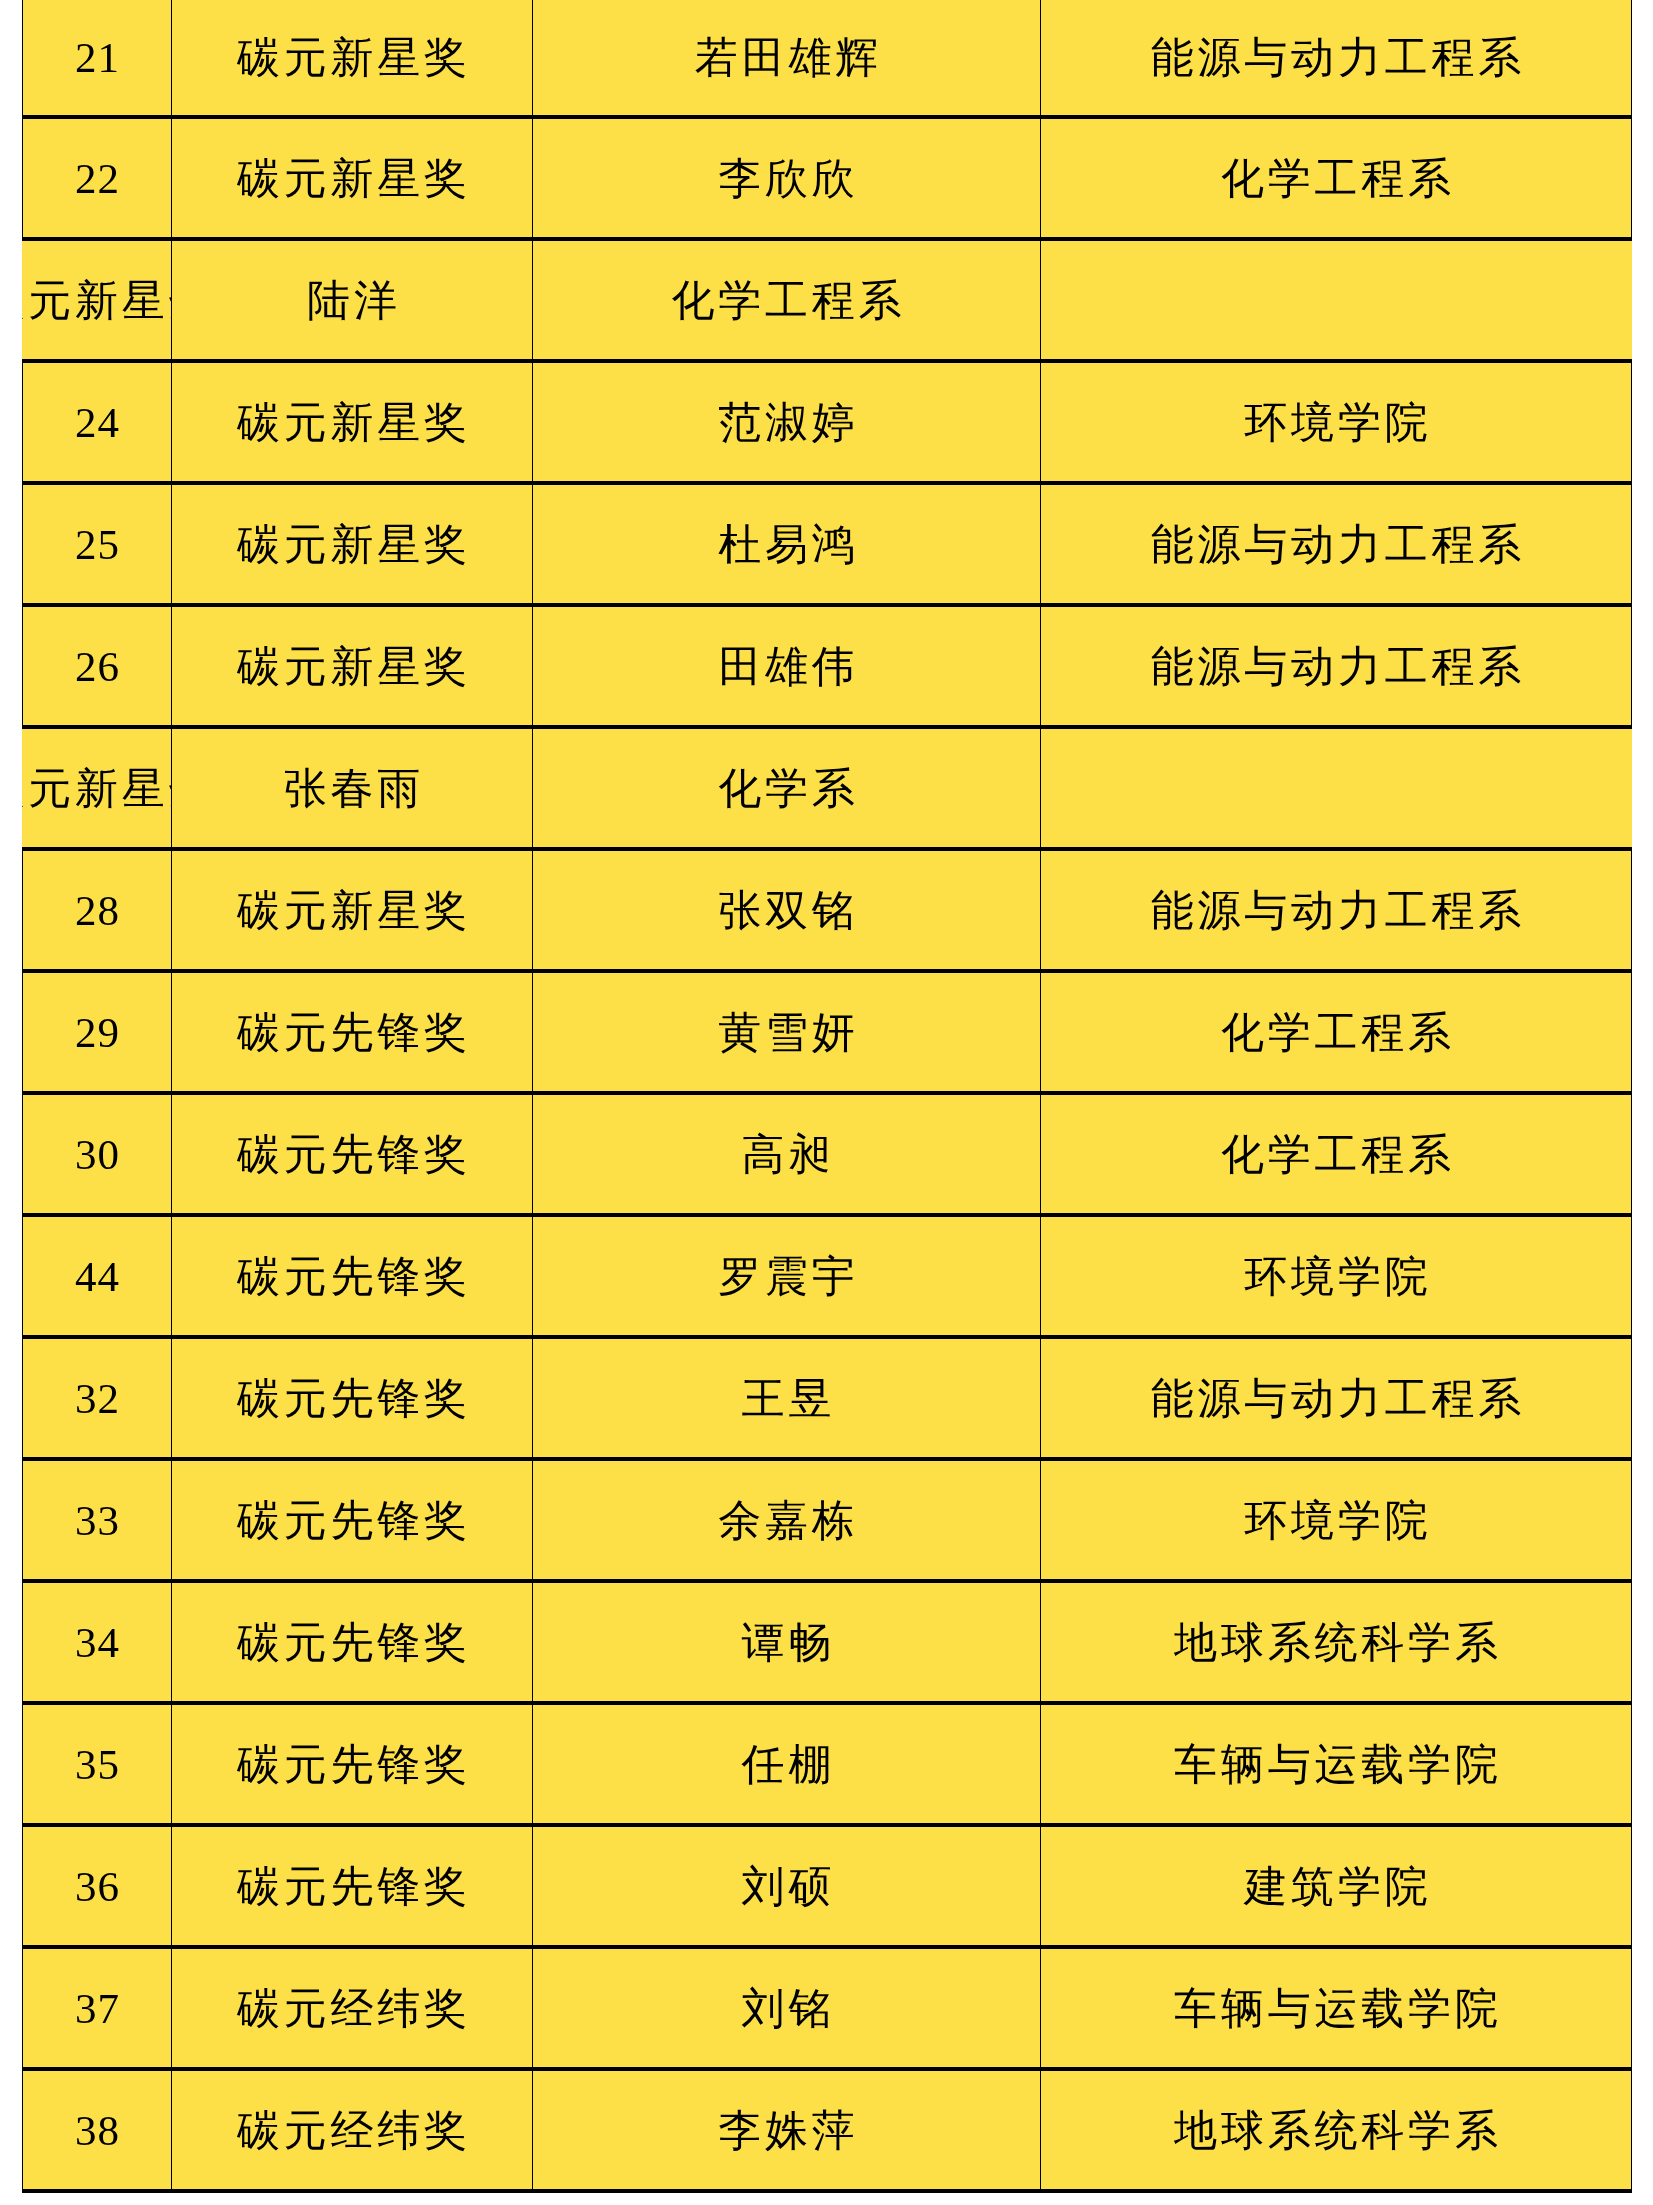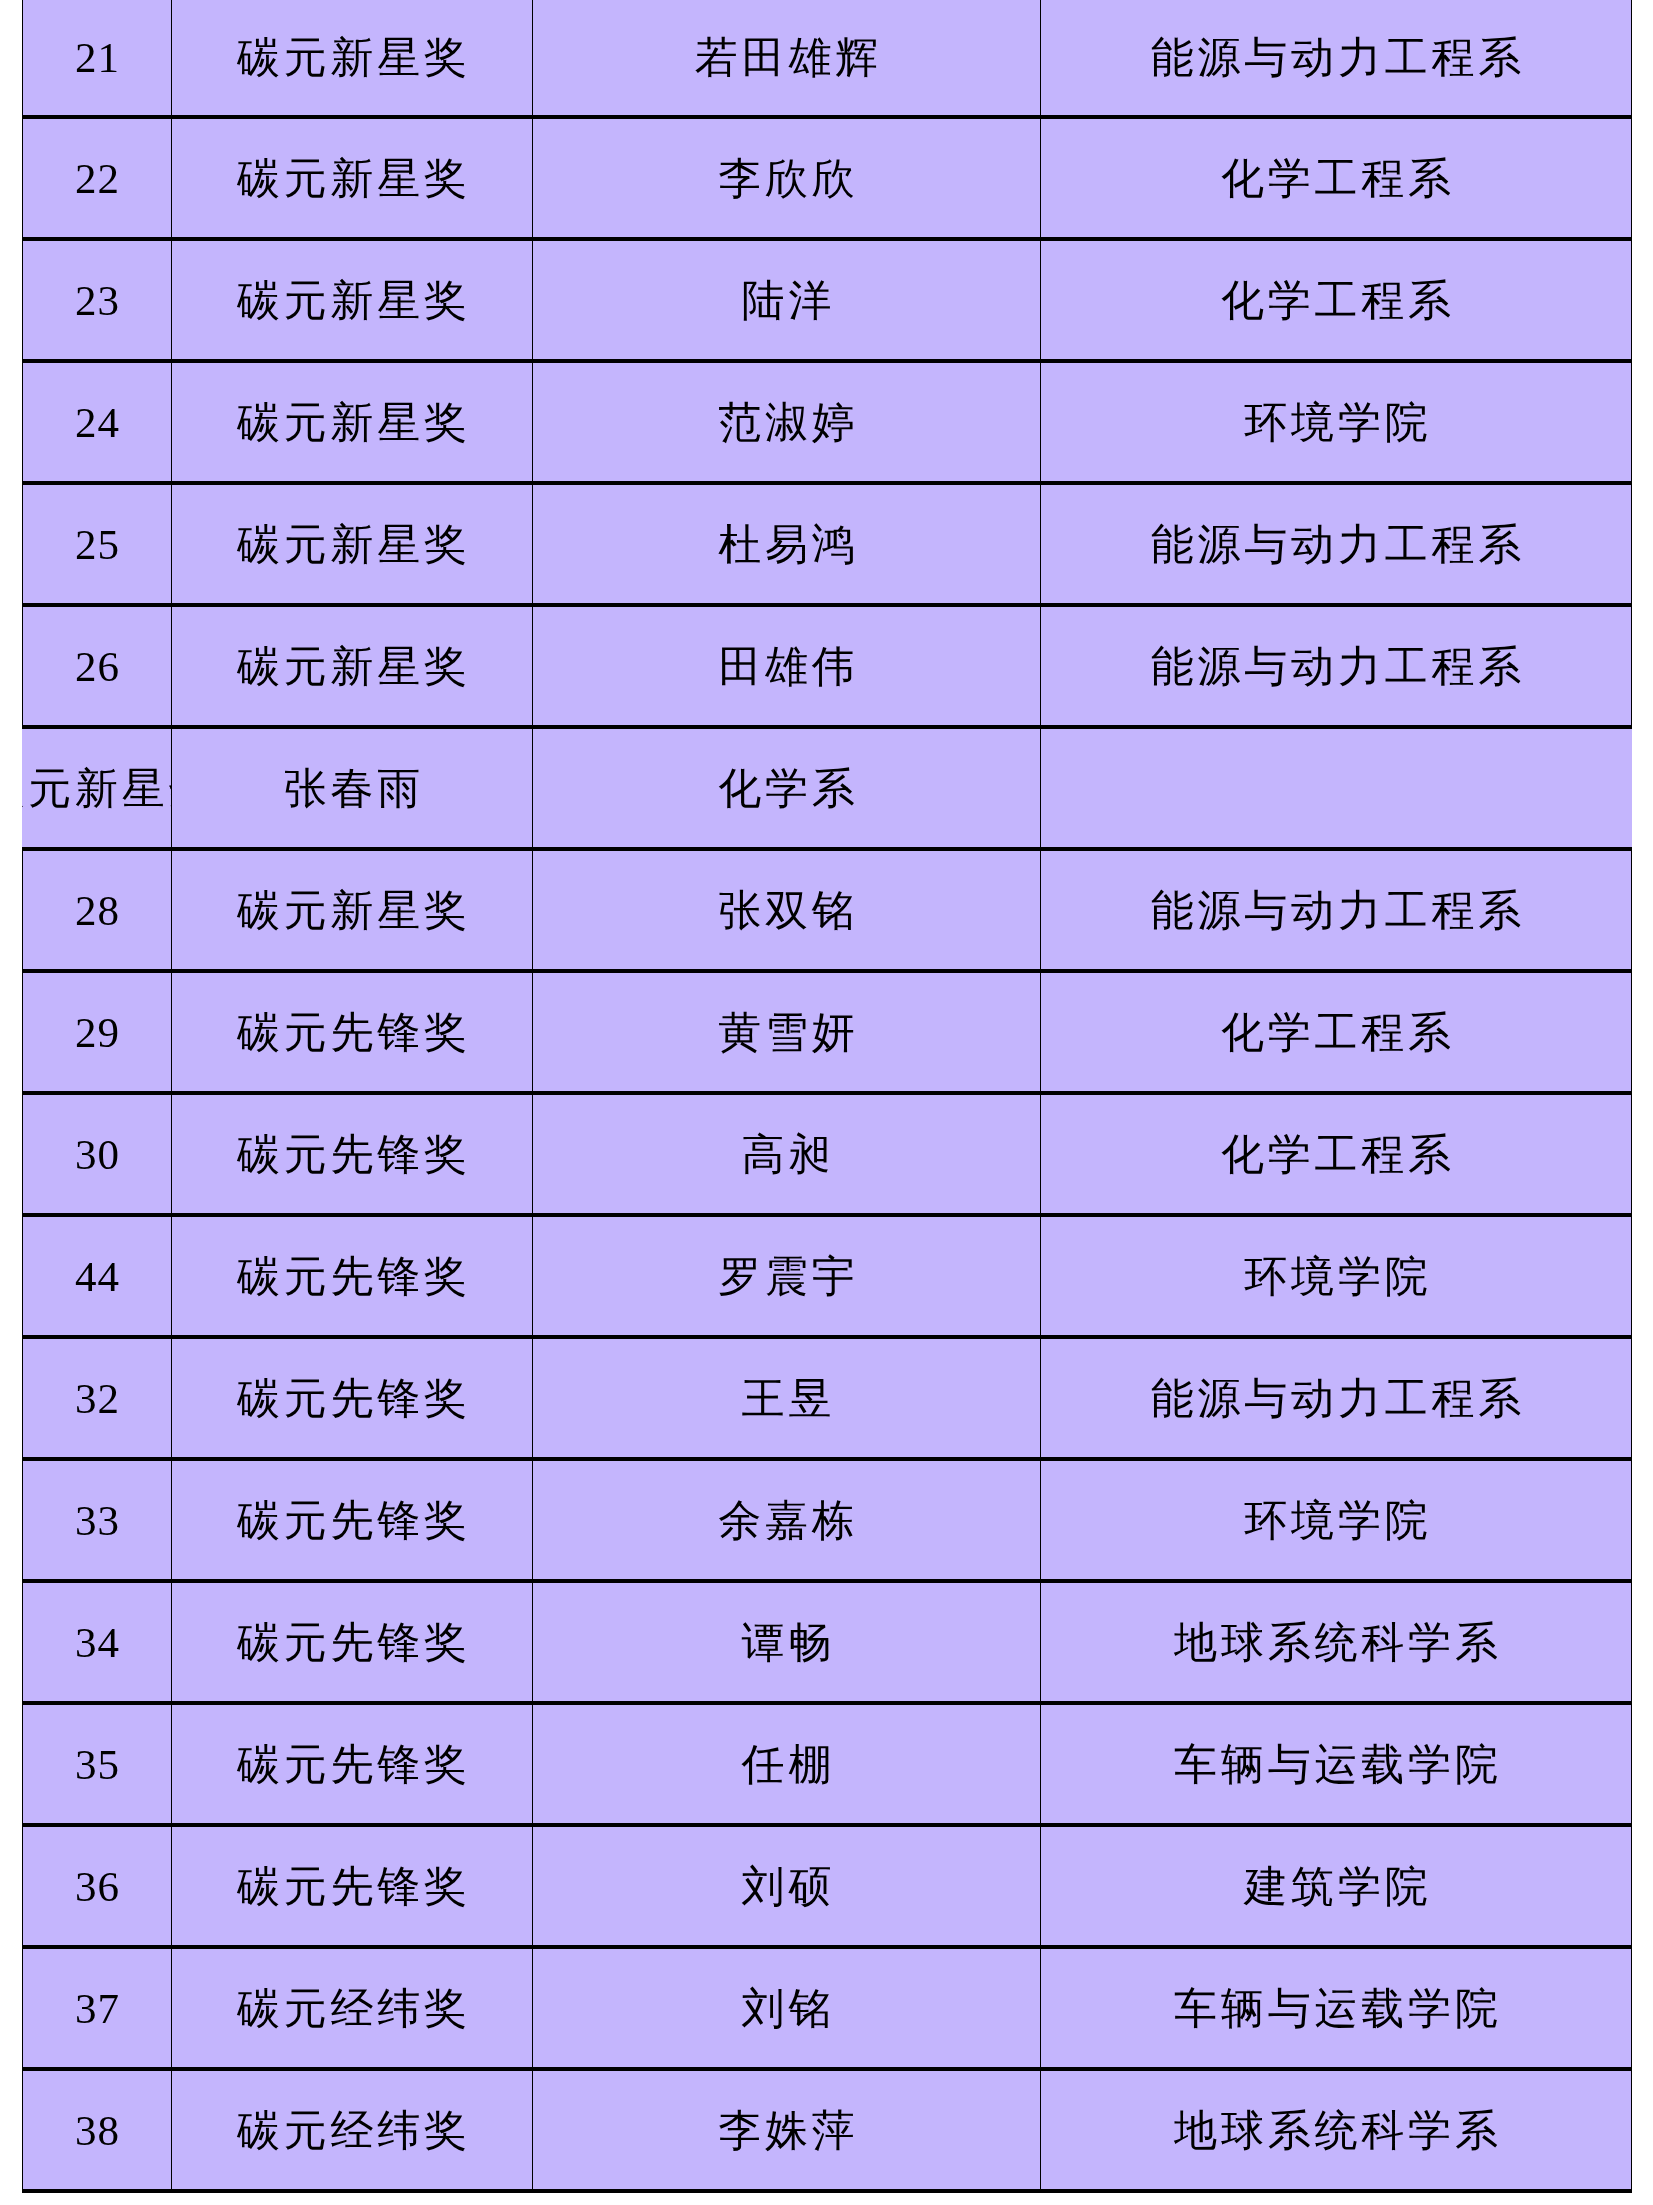--- a/index.html
+++ b/index.html
@@ -18,21 +18,21 @@
     position: absolute;
     left: 22px;
     top: 0;
   }
   .t-row {
     display: grid;
     grid-template-columns: 150px 361px 508px 591px;
     height: 122px;
     box-sizing: border-box;
     border-bottom: 4.3px solid #000000;
-    background: #c4b5fd;
+    background: #fde047;
   }
   .t-row:first-child {
     height: 119px;
   }
   .t-cell {
     display: flex;
     align-items: center;
     justify-content: center;
     box-sizing: border-box;
     border-right: 1.9px solid #000000;
@@ -59,21 +59,20 @@
     <div class="t-cell col-name">若田雄辉</div>
     <div class="t-cell col-department">能源与动力工程系</div>
   </div>
     <div class="t-row">
     <div class="t-cell col-number">22</div>
     <div class="t-cell col-award">碳元新星奖</div>
     <div class="t-cell col-name">李欣欣</div>
     <div class="t-cell col-department">化学工程系</div>
   </div>
     <div class="t-row">
-    <div class="t-cell col-number">23</div>
     <div class="t-cell col-award">碳元新星奖</div>
     <div class="t-cell col-name">陆洋</div>
     <div class="t-cell col-department">化学工程系</div>
   </div>
     <div class="t-row">
     <div class="t-cell col-number">24</div>
     <div class="t-cell col-award">碳元新星奖</div>
     <div class="t-cell col-name">范淑婷</div>
     <div class="t-cell col-department">环境学院</div>
   </div>

